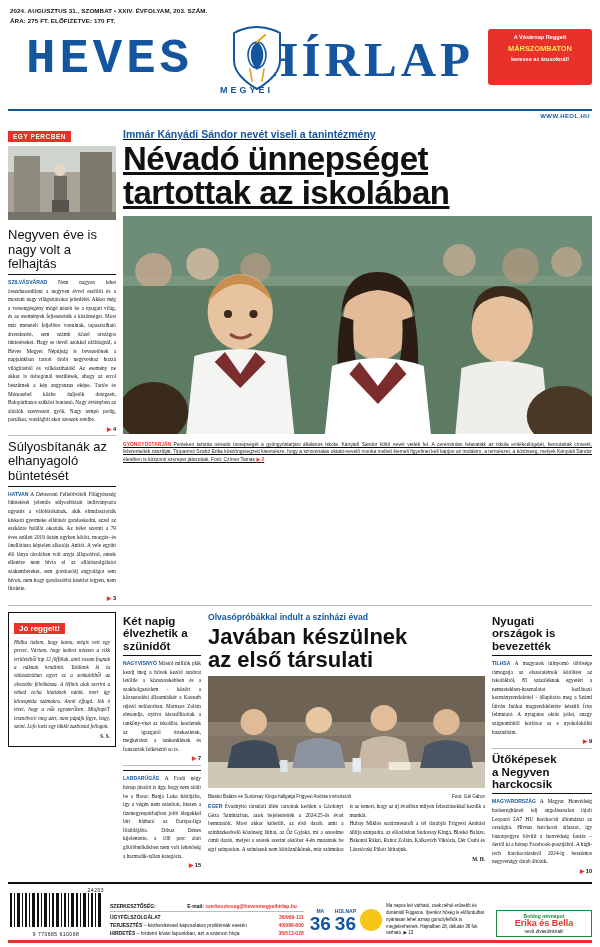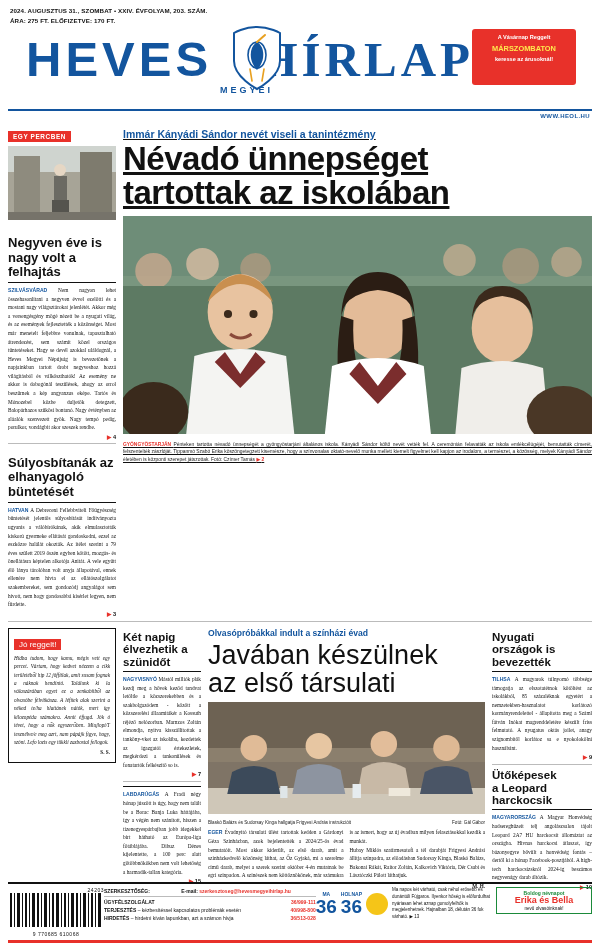--- a/index.html
+++ b/index.html
@@ -11,25 +11,25 @@
     color: #111;
     overflow: hidden;
     position: relative;
   }
   .page { width:600px; height:947px; position:relative; padding:0 8px; }
 
   
   .topline { display:flex; justify-content:space-between; align-items:flex-start; padding:6px 2px 0 2px; }
   .topline-left { font-family:"Liberation Sans", sans-serif; font-size:6.2px; font-weight:bold; line-height:1.55; letter-spacing:.1px; color:#111; }
   .masthead { position:relative; height:78px; margin-top:2px; }
-  .mh-heves { position:absolute; left:18px; top:4px; font-size:49px; font-weight:bold; color:#13559e; letter-spacing:4px; font-family:Liberation Sans, sans-serif; }
+  .mh-heves { position:absolute; left:18px; top:4px; font-size:49px; font-weight:bold; color:#13559e; letter-spacing:4px; font-family:Liberation Mono, monospace; }
   .mh-hirlap { position:absolute; right:118px; top:4px; font-size:49px; font-weight:bold; color:#13559e; letter-spacing:4px; font-family:"Liberation Serif", serif; }
   .mh-megyei { position:absolute; left:212px; top:58px; font-size:9px; font-weight:bold; color:#13559e; letter-spacing:3px; font-family:"Liberation Sans", sans-serif; }
   .crest { position:absolute; left:218px; top:-2px; width:62px; height:66px; }
-  .promo-box { position:absolute; right:16px; top:2px; width:104px; height:56px; background:#e8312a; color:#fff;
+  .promo-box { position:absolute; right:0; top:2px; width:104px; height:56px; background:#e8312a; color:#fff;
     border-radius:3px; padding:4px 5px; font-family:"Liberation Sans", sans-serif; font-size:5.6px; line-height:1.5; text-align:center; font-weight:bold;}
   .promo-box .hl { color:#ffe94d; font-size:7.4px; display:block; margin:1px 0; }
   .mh-rule { border-top:2px solid #13559e; margin-top:4px; }
   .mh-url { text-align:right; font-family:"Liberation Sans", sans-serif; font-size:6px; font-weight:bold; color:#13559e; padding:2px 2px 3px 0; letter-spacing:.4px;}
 
   
   .tag { display:inline-block; background:#e8312a; color:#fff; font-family:"Liberation Sans", sans-serif;
     font-weight:bold; font-size:6.4px; padding:2px 5px; letter-spacing:.6px; }
   .hair { border-top:1px solid #111; }
   .thin { border-top:1px solid #bbb; }
@@ -40,52 +40,52 @@
   .col-right { flex:1;text-decoration:underline; }
 
   .kicker { font-family:"Liberation Sans", sans-serif; font-size:10.5px; font-weight:bold; color:#13559e; margin:3px 0 1px 0; }
   .lead-head { font-family:"Liberation Sans", sans-serif; font-weight:bold; font-size:33px; line-height:1.02; letter-spacing:-.5px; color:#111; margin:2px 0 6px 0; }
   .main-photo { width:100%; height:218px; border:0; position:relative; }
   .caption { font-family:"Liberation Sans", sans-serif; font-size:4.9px; line-height:1.55; color:#222; margin-top:3px; text-align:justify; }
   .cap-red { color:#e8312a; font-weight:bold; }
 
   
   .egy-percben-photo { width:100%; height:74px; margin-top:3px; }
-  .lc-head { font-family:"Liberation Sans", sans-serif; font-weight:bold; font-size:13px; line-height:1.1; margin:12px 0 3px 0; }
+  .lc-head { font-family:"Liberation Sans", sans-serif; font-weight:normal; font-size:13px; line-height:1.1; margin:4px 0 3px 0; }
   .body-txt { font-family:"Liberation Serif", serif; font-size:5.3px; line-height:1.62; text-align:justify; color:#111; }
   .body-txt .dl { font-family:"Liberation Sans", sans-serif; font-weight:bold; font-size:5.1px; color:#13559e; }
   .arrow { font-family:"Liberation Sans", sans-serif; font-size:5.6px; font-weight:bold; color:#e8312a; text-align:right; margin-top:2px; }
   .arrow .t { color:#111; }
 
   
   .mid { display:flex; gap:7px; margin-top:6px; }
   .m1 { width:108px; flex:none; }
   .m2 { width:78px; flex:none; }
   .m3 { flex:1; }
   .m4 { width:100px; flex:none; }
 
   .sec-head { font-family:"Liberation Sans", sans-serif; font-weight:bold; font-size:11.5px; line-height:1.08; margin:3px 0; }
-  .mid-head { font-family:"Liberation Sans", sans-serif; font-weight:normal; font-size:27px; line-height:1.05; margin:3px 0 5px 0; }
+  .mid-head { font-family:"Liberation Sans", sans-serif; font-weight:bold; font-size:22px; line-height:1.05; margin:3px 0 5px 0; }
   .sub-kicker { font-family:"Liberation Sans", sans-serif; font-size:8.6px; font-weight:bold; color:#13559e; }
 
   .mid-photo { width:100%; height:112px; }
   .small-cap { font-family:"Liberation Sans", sans-serif; font-size:4.6px; color:#222; margin-top:2px; display:flex; justify-content:space-between; gap:6px;}
 
   .twocol { column-count:2; column-gap:6px; }
 
   
   .jo-box { border:1px solid #111; padding:4px 5px 5px 5px; margin-top:4px; }
-  .jo-tag { background:#e8312a; color:#fff; font-family:"Liberation Sans", sans-serif; font-weight:normal; font-size:8px; padding:1px 5px; display:inline-block; }
+  .jo-tag { background:#e8312a; color:#fff; font-family:"Liberation Sans", sans-serif; font-weight:bold; font-size:8px; padding:1px 5px; display:inline-block; }
   .jo-txt { font-family:"Liberation Serif", serif; font-style:italic; font-size:5.2px; line-height:1.62; text-align:justify; margin-top:3px; }
   .jo-sign { text-align:right; font-weight:bold; font-style:normal; font-size:5.2px; margin-top:2px;}
 
   
   .footer { position:absolute; left:8px; right:8px; bottom:4px; }
   .foot-rule { border-top:2px solid #111; margin-bottom:3px; }
-  .foot-flex { display:flex; gap:0; align-items:flex-start; }
+  .foot-flex { display:flex; gap:6px; align-items:flex-end; }
   .barcode { width:96px; }
   .barcode svg { display:block; }
   .bc-num { font-family:"Liberation Sans", sans-serif; font-size:5px; text-align:center; letter-spacing:.5px;}
   .foot-mid { flex:1; font-family:"Liberation Sans", sans-serif; font-size:5px; line-height:1.6; }
   .foot-mid .lbl { font-weight:bold; }
   .foot-mid .red { color:#e8312a; font-weight:bold; }
   .weather { display:flex; gap:4px; align-items:center; font-family:"Liberation Sans", sans-serif; }
   .w-col { text-align:center; }
   .w-lbl { font-size:5px; font-weight:bold; color:#13559e; }
   .w-big { font-size:19px; font-weight:bold; color:#13559e; line-height:1; }
@@ -314,21 +314,21 @@
       <div class="body-txt" style="margin-top:3px;">
         <span class="dl">TILHSA</span>
         <span>A magyarok túlnyomó többsége támogatja az elszotatétnok kötöltést az iskolákból, 85 százaléknak egyetért a nemzetekben-hasznalatot korlátozó kormányrendelettel - állapította meg a Száml fátván Inókat magrenddeletére készült friss felmutató. A nyugatus oktás joilet, anagy szignombitől korlátoz sa e nyokolokölni hasznábánt.</span>
       </div>
       <div class="arrow">▶ <span class="t">9</span></div>
 
       <div class="thin" style="margin:4px 0;"></div>
 
       <div class="sec-head">
         <div>Ütőképesek</div>
-        <div>a Leopard</div>
+        <div>a Negyven</div>
         <div>harckocsik</div>
       </div>
       <div class="hair"></div>
       <div class="body-txt" style="margin-top:3px;">
         <span class="dl">MAGYARORSZÁG</span>
         <span>A Magyar Honvédség hadsereghüzeit telj angolászsalon tájolt Leopard 2A7 HU harckocsit állomáztat az országba. Hivnas harckocsi átlaszot, így bázonyegyre bővült a honvédség fontás – dertől ki a hónap Facebook-posztjából. A high-tech harckocsizskról 2024-ig beszámos negyvenágy darab áltózik.</span>
       </div>
       <div class="arrow">▶ <span class="t">10</span></div>
     </div>
   </div>

